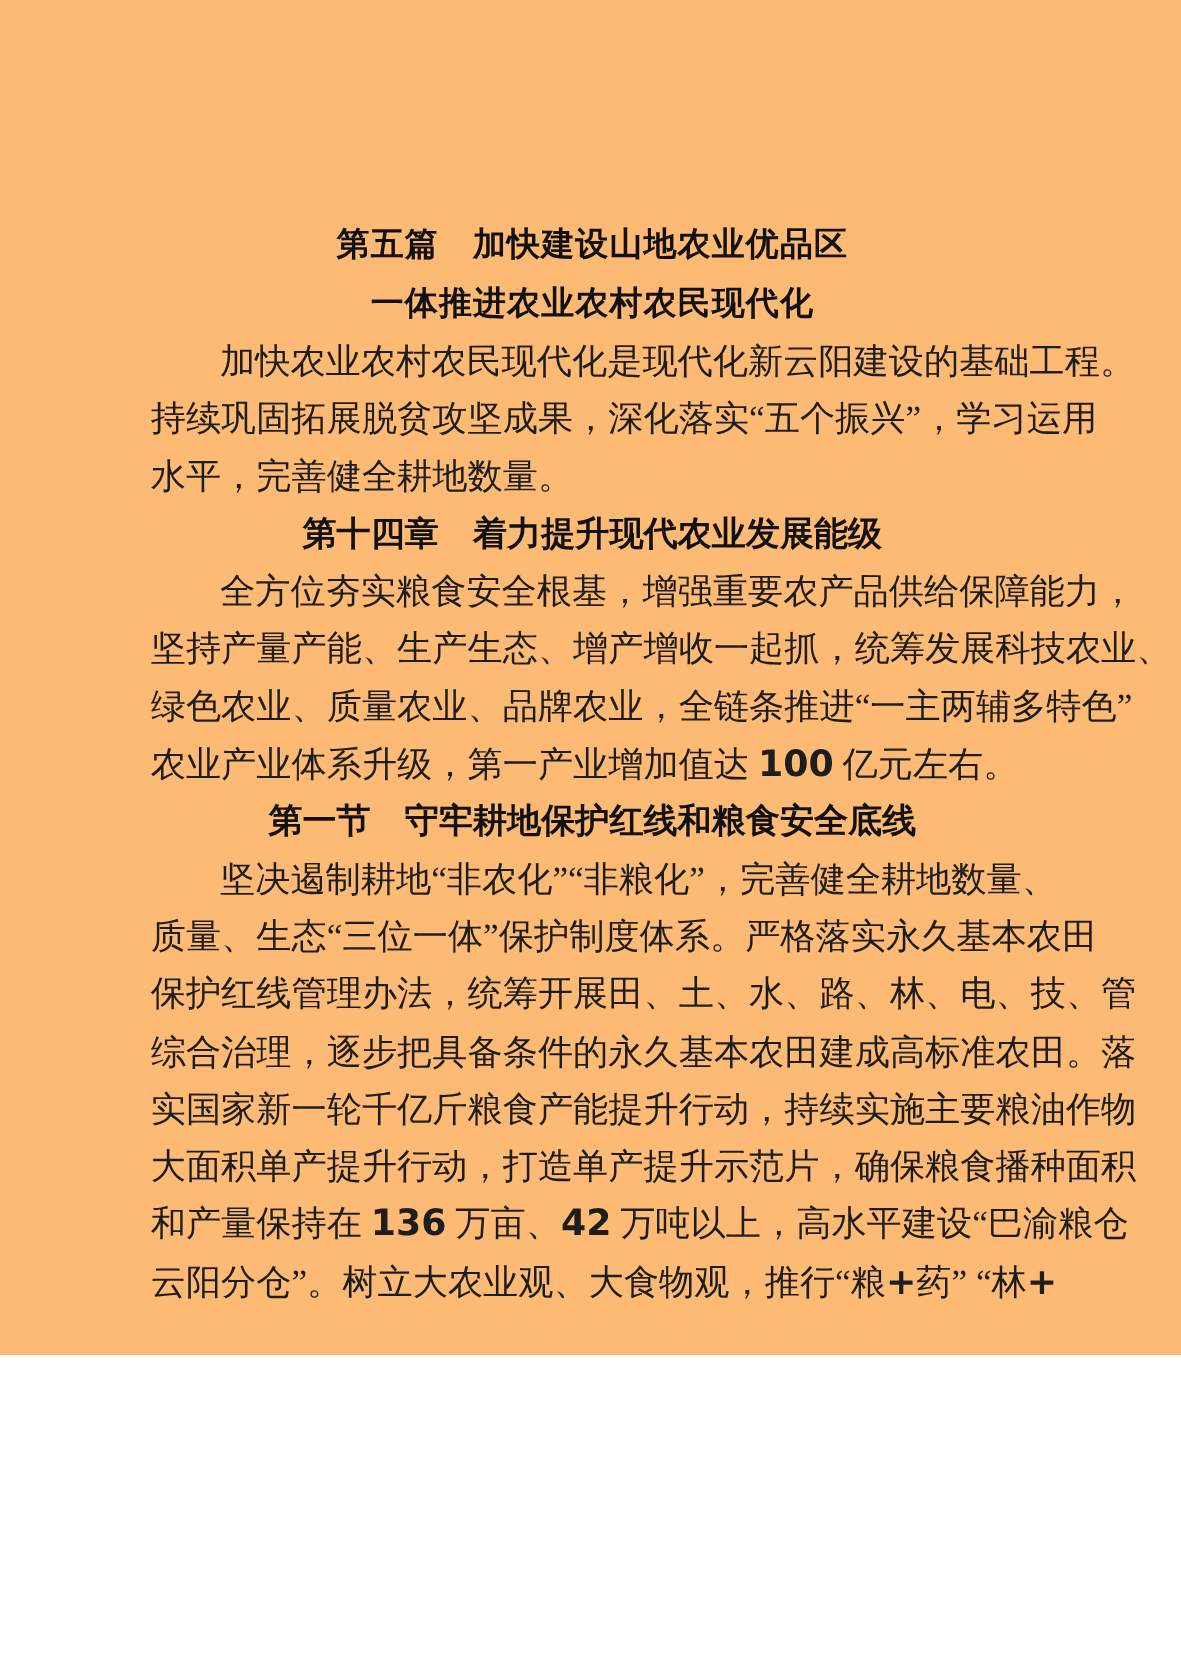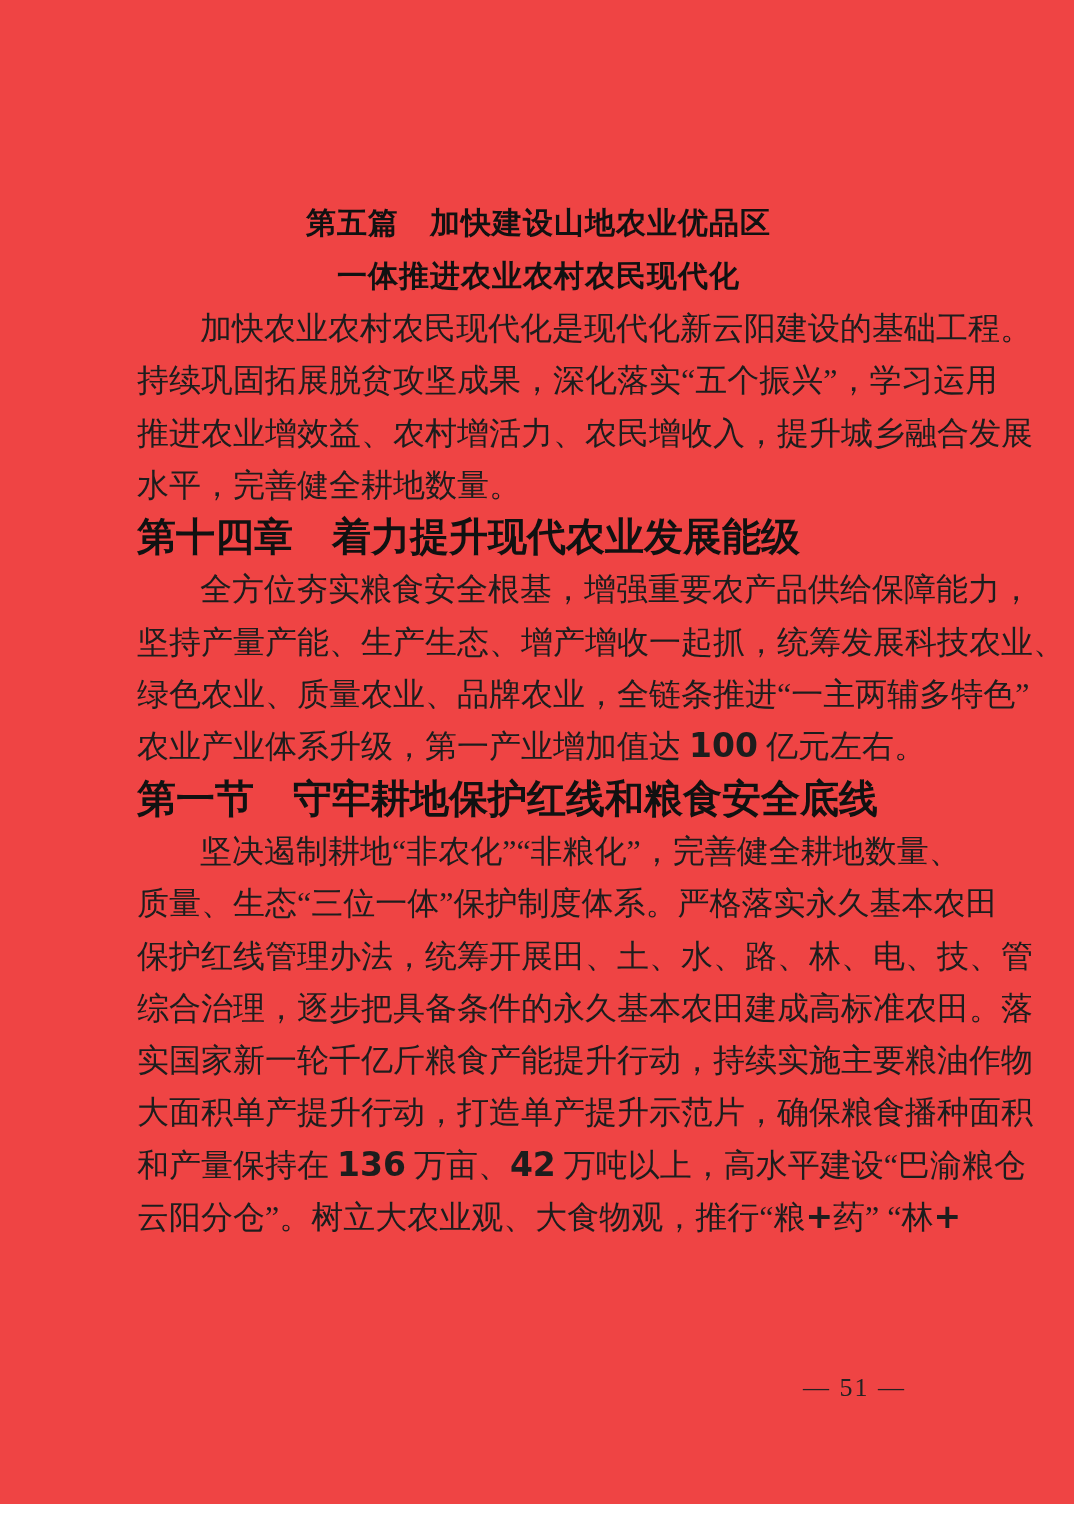--- a/index.html
+++ b/index.html
@@ -3,45 +3,45 @@
 <meta charset="utf-8">
 <style>
   html, body {
     margin: 0;
     padding: 0;
     background: #ffffff;
   }
   .page {
     position: relative;
     width: 1074px;
-    height: 1504px;
-    background: #ef4444;
+    height: 1232px;
+    background: #fdba74;
     overflow: hidden;
     font-family: "Liberation Serif", serif;
     color: #1d1d1d;
   }
   .content {
     position: absolute;
     left: 137px;
     top: 196px;
     width: 803px;
   }
   .doc-title {
     font-size: 30px;
     line-height: 53px;
     font-weight: bold;
     text-align: center;
     color: #111111;
     letter-spacing: 1px;
   }
   .heading {
-    font-size: 39px;
+    font-size: 31px;
     line-height: 52.3px;
     font-weight: bold;
-    text-align: left;
+    text-align: center;
     color: #111111;
   }
   .line {
     font-size: 32px;
     line-height: 52.3px;
     white-space: nowrap;
     text-align: justify;
     text-align-last: justify;
     color: #1d1d1d;
   }
@@ -73,21 +73,20 @@
 <body>
 
 <div class="page">
   <div class="content">
 
     <div class="doc-title">第五篇　加快建设山地农业优品区</div>
     <div class="doc-title">一体推进农业农村农民现代化</div>
 
     <div class="line indent">加快农业农村农民现代化是现代化新云阳建设的基础工程。</div>
     <div class="line">持续巩固拓展脱贫攻坚成果，深化落实“五个振兴”，学习运用</div>
-    <div class="line">推进农业增效益、农村增活力、农民增收入，提升城乡融合发展</div>
     <div class="line end">水平，完善健全耕地数量。</div>
 
     <div class="heading">第十四章　着力提升现代农业发展能级</div>
 
     <div class="line indent">全方位夯实粮食安全根基，增强重要农产品供给保障能力，</div>
     <div class="line">坚持产量产能、生产生态、增产增收一起抓，统筹发展科技农业、</div>
     <div class="line">绿色农业、质量农业、品牌农业，全链条推进“一主两辅多特色”</div>
     <div class="line end">农业产业体系升级，第一产业增加值达 <span class="num">100</span> 亿元左右。</div>
 
     <div class="heading">第一节　守牢耕地保护红线和粮食安全底线</div>

